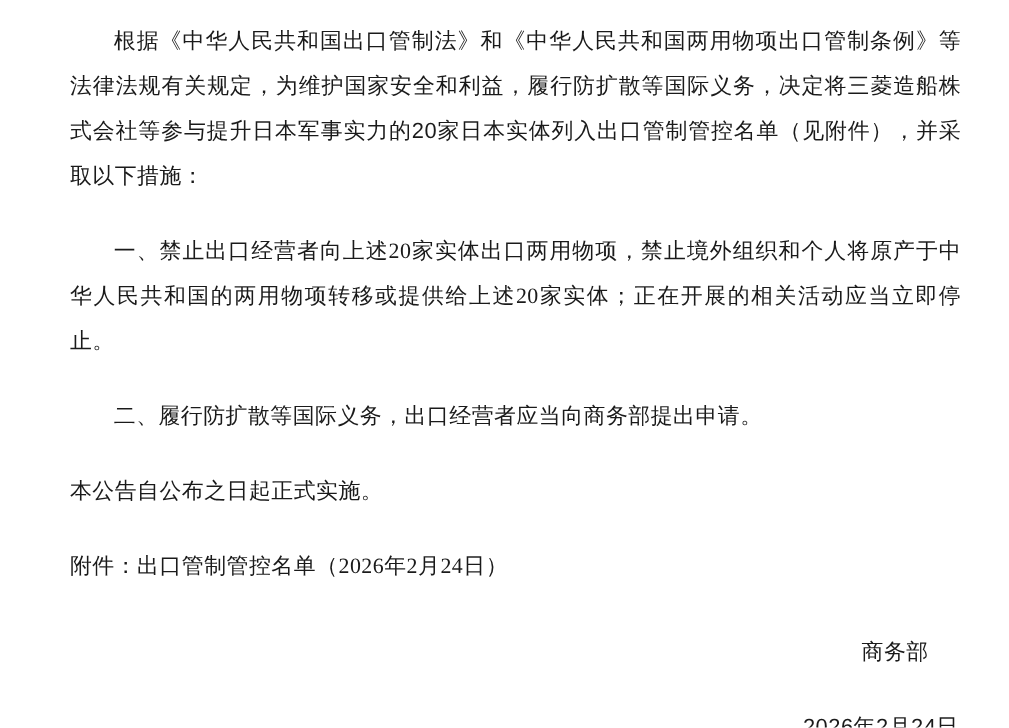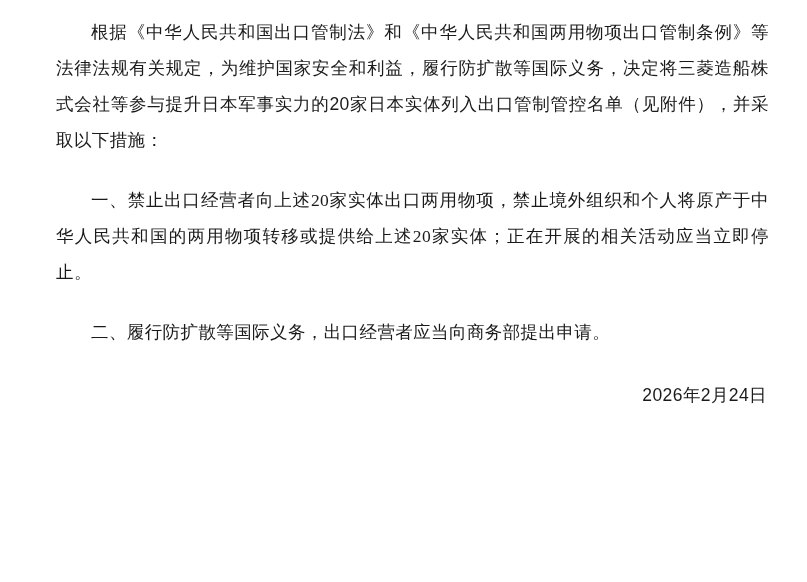--- a/index.html
+++ b/index.html
@@ -61,15 +61,18 @@
   }
 </style>
 </head>
 <body>
 
 <div class="page">
   <div class="doc-body">
     <p class="para">根据《中华人民共和国出口管制法》和《中华人民共和国两用物项出口管制条例》等法律法规有关规定，为维护国家安全和利益，履行防扩散等国际义务，决定将三菱造船株式会社等参与提升日本军事实力的20家日本实体列入出口管制管控名单（见附件），并采取以下措施：</p>
     <p class="para gap">一、禁止出口经营者向上述20家实体出口两用物项，禁止境外组织和个人将原产于中华人民共和国的两用物项转移或提供给上述20家实体；正在开展的相关活动应当立即停止。</p>
     <p class="para gap">二、履行防扩散等国际义务，出口经营者应当向商务部提出申请。</p>
+    <p class="para gap noindent">本公告自公布之日起正式实施。</p>
+    <p class="para gap noindent">附件：出口管制管控名单（2026年2月24日）</p>
   </div>
+  <div class="signature">商务部</div>
   <div class="date">2026年2月24日</div>
 </div>
 
 </body></html>

